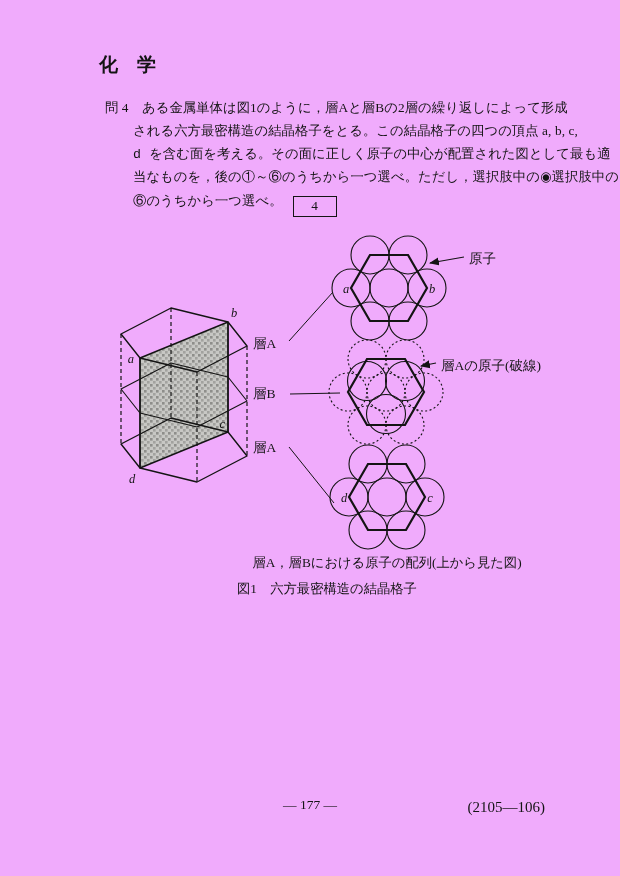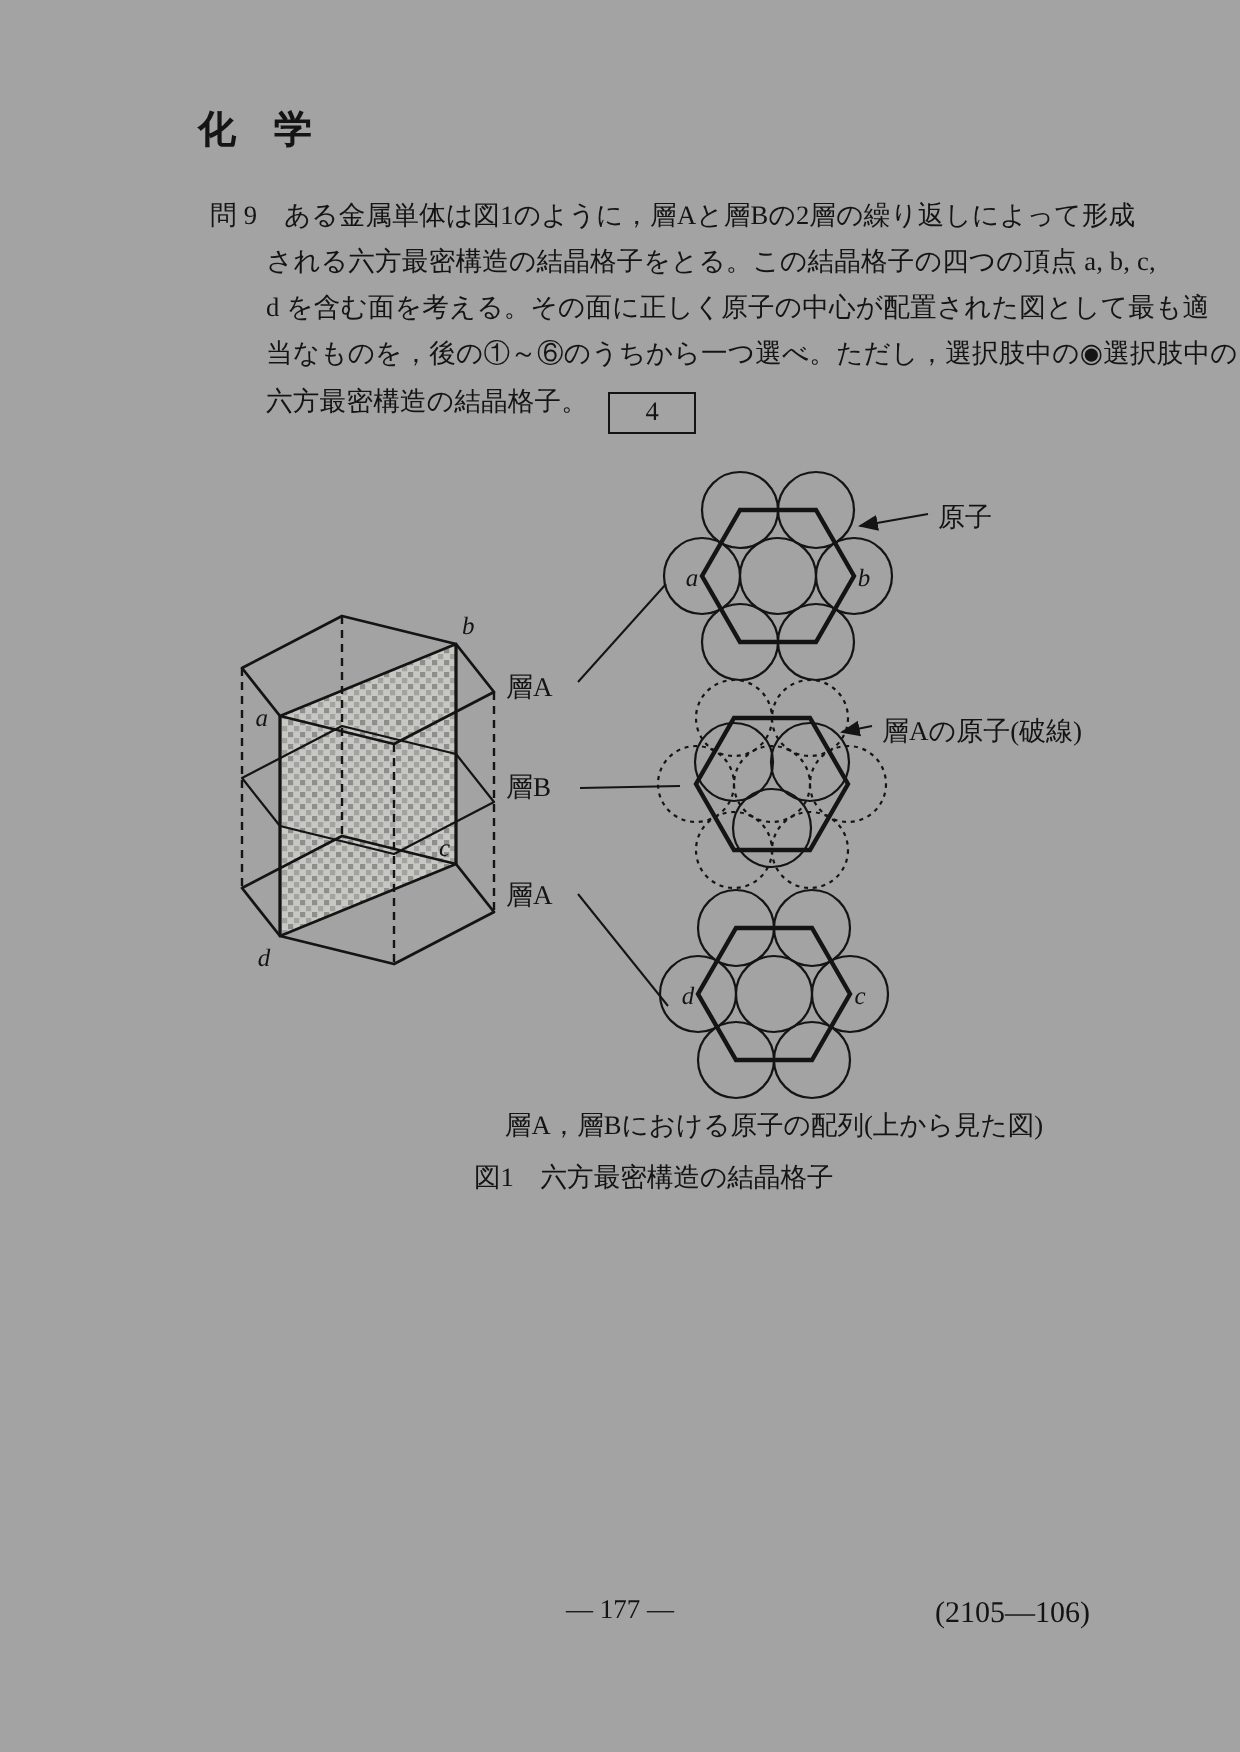--- a/index.html
+++ b/index.html
@@ -1,30 +1,30 @@
 <!DOCTYPE html>
 <html><head>
 <meta charset="utf-8">
 <style>
   html,body { margin:0; padding:0; background:#e8e8e6; }
   .page {
     position:relative; width:620px; height:876px; margin:0 auto;
-    background:#a3a3a3; overflow:hidden;
+    background:#f0abfc; overflow:hidden;
     font-family:"Liberation Serif","DejaVu Serif",serif; color:#141414;
   }
   .header-title {
     position:absolute; left:99px; top:52px;
     font-size:19px; font-weight:bold; white-space:nowrap;
   }
   .qline {
     position:absolute; font-size:13.3px; white-space:nowrap; letter-spacing:0.1px;
   }
   .l1 { left:105px; top:99px; }
   .l2 { left:133px; top:122px; }
-  .l3 { left:133px; top:145px; }
+  .l3 { left:133px; top:145px;font-family:Liberation Mono, monospace; }
   .l4 { left:133px; top:168px; }
   .l5 { left:133px; top:192px; }
   .ansbox {
     display:inline-block; box-sizing:border-box;
     width:44px; height:21px; line-height:18px;
     border:1.7px solid #141414; text-align:center;
     margin-left:10px; vertical-align:-5px; font-size:13.3px;
   }
   svg.fig { position:absolute; left:0; top:0; width:620px; height:876px; }
   svg text { font-family:"Liberation Serif","DejaVu Serif",serif; fill:#141414; }
@@ -37,25 +37,25 @@
   }
 </style>
 </head>
 <body>
 
 <div class="page">
 
   <div class="header-title">化　学</div>
 
   <div class="question">
-    <div class="qline l1">問 9　ある金属単体は図1のように，層Aと層Bの2層の繰り返しによって形成</div>
+    <div class="qline l1">問 4　ある金属単体は図1のように，層Aと層Bの2層の繰り返しによって形成</div>
     <div class="qline l2">される六方最密構造の結晶格子をとる。この結晶格子の四つの頂点 a, b, c,</div>
     <div class="qline l3">d を含む面を考える。その面に正しく原子の中心が配置された図として最も適</div>
     <div class="qline l4">当なものを，後の①～⑥のうちから一つ選べ。ただし，選択肢中の◉選択肢中の</div>
-    <div class="qline l5"><span>六方最密構造の結晶格子。</span><span class="ansbox">4</span></div>
+    <div class="qline l5"><span>⑥のうちから一つ選べ。</span><span class="ansbox">4</span></div>
   </div>
 
   <svg class="fig" viewBox="0 0 620 876">
     <defs>
       <pattern id="ht" width="6" height="6" patternUnits="userSpaceOnUse">
         <rect width="6" height="6" fill="#c7c7c4"></rect>
         <rect width="2.6" height="2.6" fill="#8e8e8b"></rect>
         <rect x="3" y="3" width="2.6" height="2.6" fill="#a2a29f"></rect>
       </pattern>
       <marker id="arr" viewBox="0 0 10 10" markerWidth="9" markerHeight="9" refX="9" refY="5" orient="auto">

